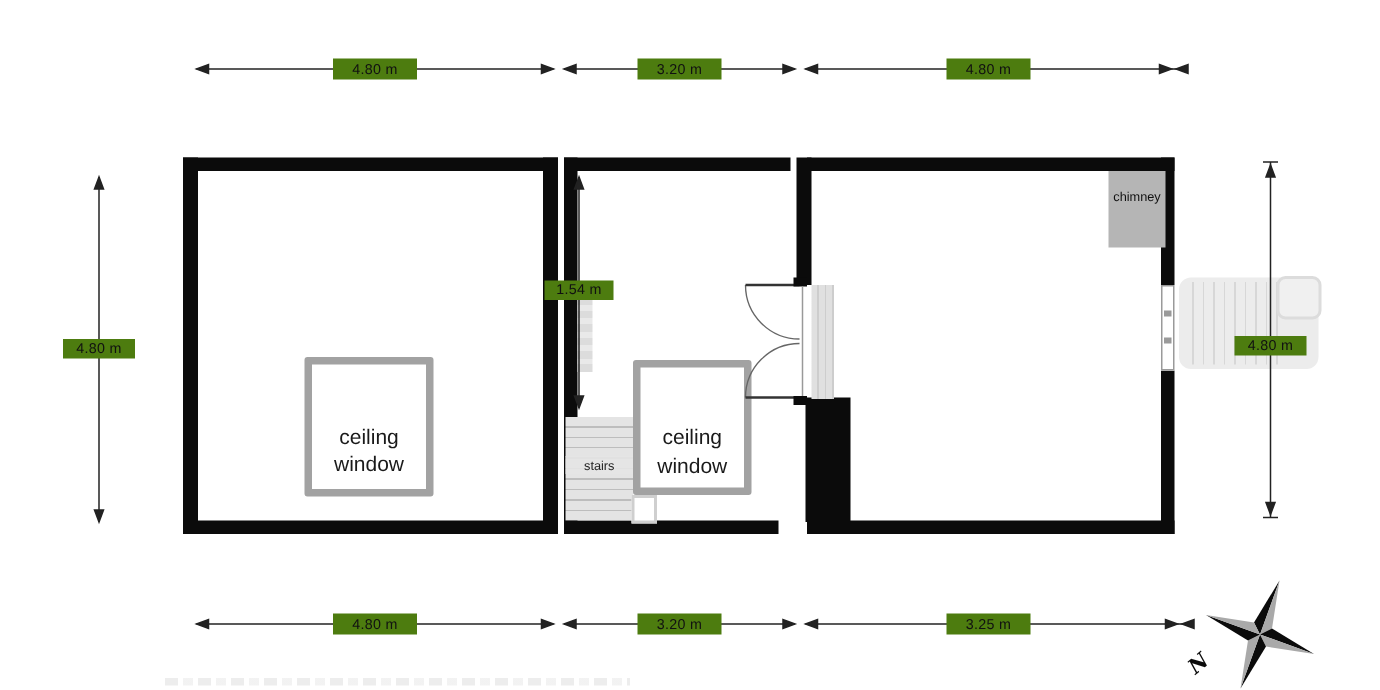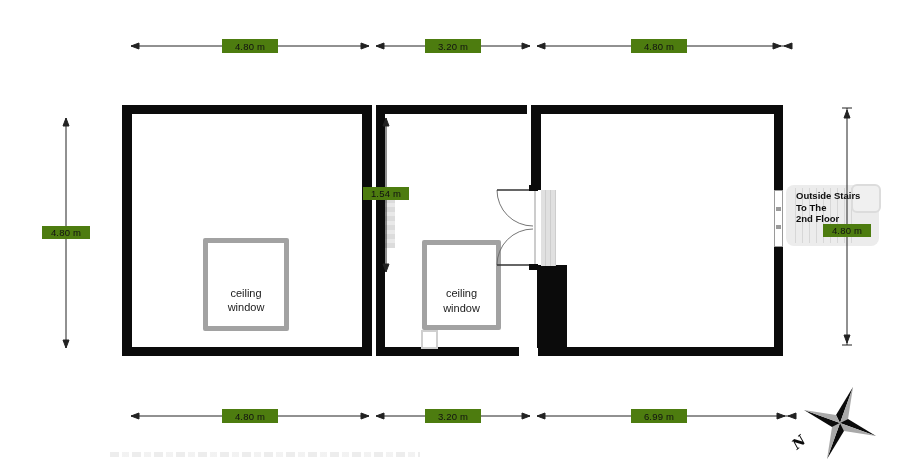--- a/index.html
+++ b/index.html
@@ -5,21 +5,21 @@
   html,body{margin:0;padding:0;background:#ffffff;}
   .canvas{
     position:relative;width:920px;height:460px;background:#fff;overflow:hidden;
     font-family:"Liberation Sans", sans-serif;color:#111;
   }
   .wall{position:absolute;background:#0b0b0b;}
   .dim-label{
     position:absolute;background:#4d7c0f;font-size:9.5px;color:#111;
     display:flex;align-items:center;justify-content:center;z-index:6;letter-spacing:.2px;
   }
-  .room-label{font-size:11px;line-height:1.3;text-align:center;white-space:pre-line;color:#1a1a1a;margin-top:31px;}
+  .room-label{font-size:14px;line-height:1.3;text-align:center;white-space:pre-line;color:#1a1a1a;margin-top:31px;}
   .cwindow{
     position:absolute;border:5px solid #a2a2a2;background:#fff;border-radius:2px;
     display:flex;align-items:center;justify-content:center;z-index:2;
   }
   .stairs{
     position:absolute;background:repeating-linear-gradient(to bottom,#e4e4e4 0 6px,#bdbdbd 6px 7px);
     z-index:2;
   }
   .stairs .lbl{
     position:absolute;left:0;right:0;top:26px;text-align:center;font-size:8.5px;color:#222;
@@ -87,38 +87,39 @@
 window</span>
   </div>
 
   <div class="cwindow" style="left:422px;top:240px;width:69px;height:80px;">
     <span class="room-label">ceiling
 window</span>
   </div>
 
   <div class="radiator" style="left:385px;top:198px;width:10px;height:50px;"></div>
 
+  <div class="stairs" style="left:377px;top:278px;width:45px;height:69px;">
+    <span class="lbl">stairs</span>
+  </div>
   <div class="landing" style="left:421px;top:330px;width:13px;height:15px;"></div>
 
   <div class="door-hatch" style="left:541px;top:190px;width:15px;height:76px;"></div>
 
+  <div class="chimney" style="left:739px;top:114px;width:38px;height:51px;">
+    <span>chimney</span>
+  </div>
 
   <div class="win-frame" style="left:774px;top:190px;width:9px;height:57px;">
     <span class="tick" style="top:16px;"></span>
     <span class="tick" style="top:34px;"></span>
   </div>
 
   <div class="ostairs" style="left:786px;top:185px;width:93px;height:61px;"></div>
   <div class="ostairs-treads" style="left:789px;top:188px;width:64px;height:55px;"></div>
   <div class="ostairs-platform" style="left:851px;top:184px;width:26px;height:25px;"></div>
-  <div class="ostairs-text" style="left:796px;top:190px;">
-    <div>Outside Stairs</div>
-    <div>To The</div>
-    <div>2nd Floor</div>
-  </div>
 
   <div class="watermark" style="left:110px;top:452px;width:310px;"></div>
 
   <svg class="svg-overlay" width="920" height="460" viewBox="0 0 920 460">
     <g stroke="#222" stroke-width="1" fill="#222">
 
       <line x1="131" y1="46" x2="369" y2="46"></line>
       <polygon points="131,46 139,43 139,49"></polygon>
         <polygon points="369,46 361,43 361,49"></polygon>
       <line x1="376" y1="46" x2="530" y2="46"></line>
@@ -181,19 +182,19 @@
       </text>
     </g>
   </svg>
 
   <div class="dim-label" style="left:222px;top:39px;width:56px;height:14px;">4.80 m</div>
   <div class="dim-label" style="left:425px;top:39px;width:56px;height:14px;">3.20 m</div>
   <div class="dim-label" style="left:631px;top:39px;width:56px;height:14px;">4.80 m</div>
 
   <div class="dim-label" style="left:222px;top:409px;width:56px;height:14px;">4.80 m</div>
   <div class="dim-label" style="left:425px;top:409px;width:56px;height:14px;">3.20 m</div>
-  <div class="dim-label" style="left:631px;top:409px;width:56px;height:14px;">6.99 m</div>
+  <div class="dim-label" style="left:631px;top:409px;width:56px;height:14px;">3.25 m</div>
 
   <div class="dim-label" style="left:42px;top:226px;width:48px;height:13px;">4.80 m</div>
   <div class="dim-label" style="left:823px;top:224px;width:48px;height:13px;">4.80 m</div>
   <div class="dim-label" style="left:363px;top:187px;width:46px;height:13px;">1.54 m</div>
 
 </div>
 
 </body></html>

